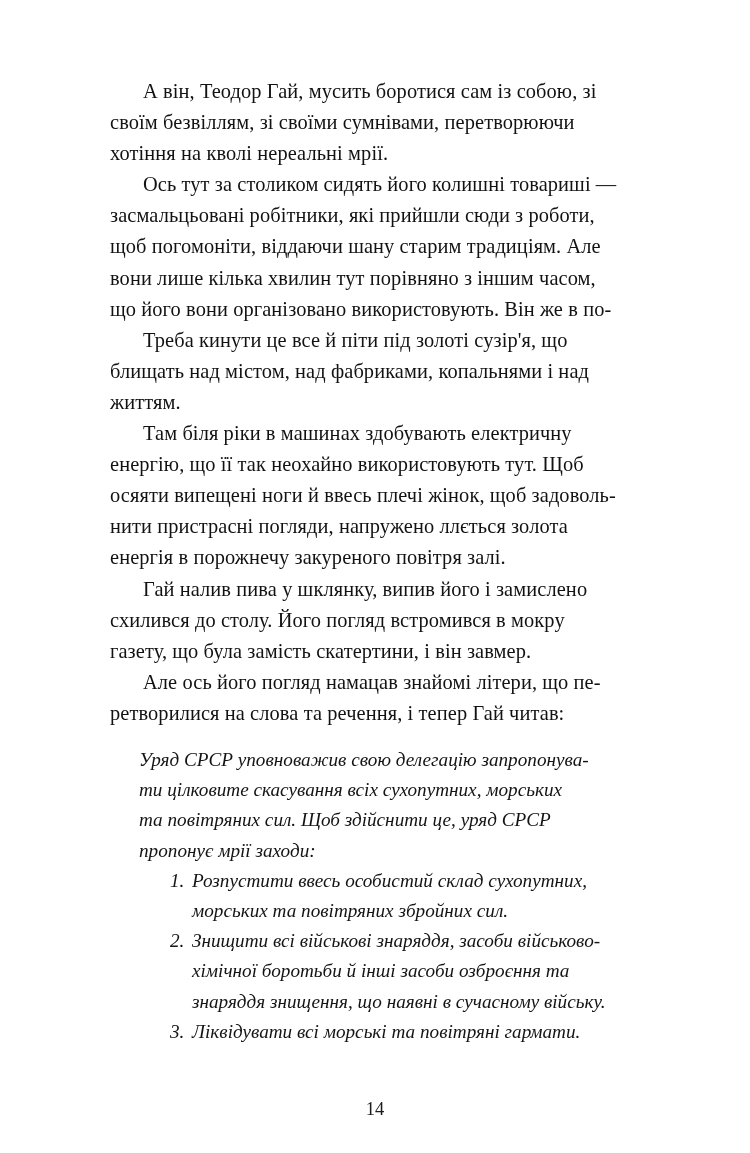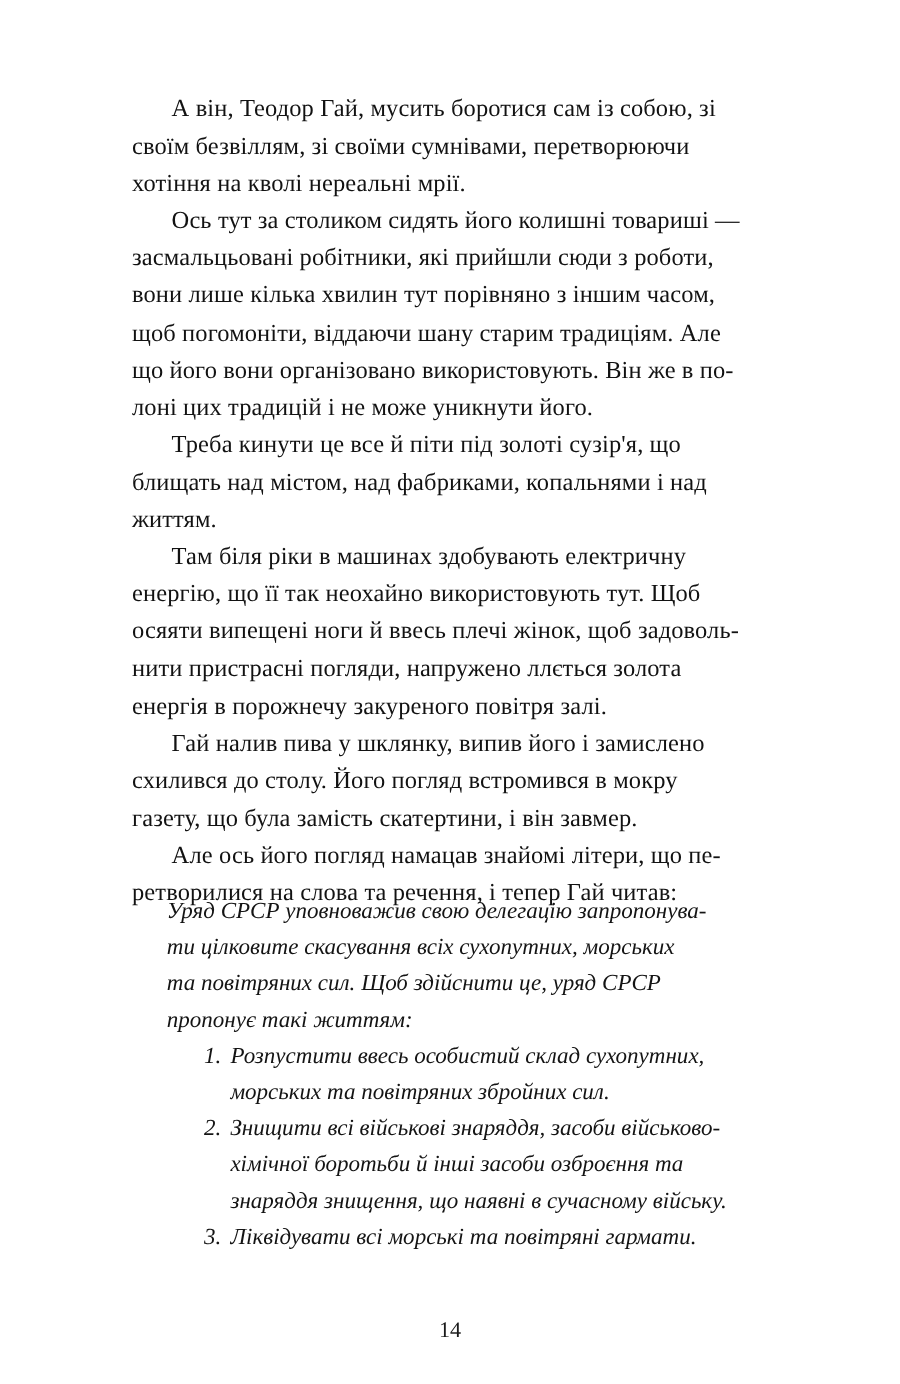--- a/index.html
+++ b/index.html
@@ -114,24 +114,23 @@
 
     <p class="body-par">
       <span class="ln-just indent"><span>А він, Теодор Гай, мусить боротися сам із собою, зі</span><span></span></span>
       <span class="ln-just"><span>своїм безвіллям, зі своїми сумнівами, перетворюючи</span><span></span></span>
       <span class="ln">хотіння на кволі нереальні мрії.</span>
     </p>
 
     <p class="body-par">
       <span class="ln-just indent"><span>Ось тут за столиком сидять його колишні товариші —</span><span></span></span>
       <span class="ln-just"><span>засмальцьовані робітники, які прийшли сюди з роботи,</span><span></span></span>
+      <span class="ln-just"><span>щоб погомоніти, віддаючи шану старим традиціям. Але</span><span></span></span>
       <span class="ln-just"><span>вони лише кілька хвилин тут порівняно з іншим часом,</span><span></span></span>
-      <span class="ln-just"><span>щоб погомоніти, віддаючи шану старим традиціям. Але</span><span></span></span>
       <span class="ln-just"><span>що його вони організовано використовують. Він же в по-</span><span></span></span>
-      <span class="ln">лоні цих традицій і не може уникнути його.</span>
     </p>
 
     <p class="body-par">
       <span class="ln-just indent"><span>Треба кинути це все й піти під золоті сузір'я, що</span><span></span></span>
       <span class="ln-just"><span>блищать над містом, над фабриками, копальнями і над</span><span></span></span>
       <span class="ln">життям.</span>
     </p>
 
     <p class="body-par">
       <span class="ln-just indent"><span>Там біля ріки в машинах здобувають електричну</span><span></span></span>
@@ -153,21 +152,21 @@
     </p>
 
   </div>
 
   <div class="quote-block">
 
     <div>
       <span class="ln-just"><span>Уряд СРСР уповноважив свою делегацію запропонува-</span><span></span></span>
       <span class="ln-just"><span>ти цілковите скасування всіх сухопутних, морських</span><span></span></span>
       <span class="ln-just"><span>та повітряних сил. Щоб здійснити це, уряд СРСР</span><span></span></span>
-      <span class="ln">пропонує такі життям:</span>
+      <span class="ln">пропонує мрії заходи:</span>
     </div>
 
     <ol class="quote-list">
 
       <li>
         <span class="num">1.</span>
         <span class="li-line">Розпустити ввесь особистий склад сухопутних,</span>
         <span class="li-line">морських та повітряних збройних сил.</span>
       </li>
 

